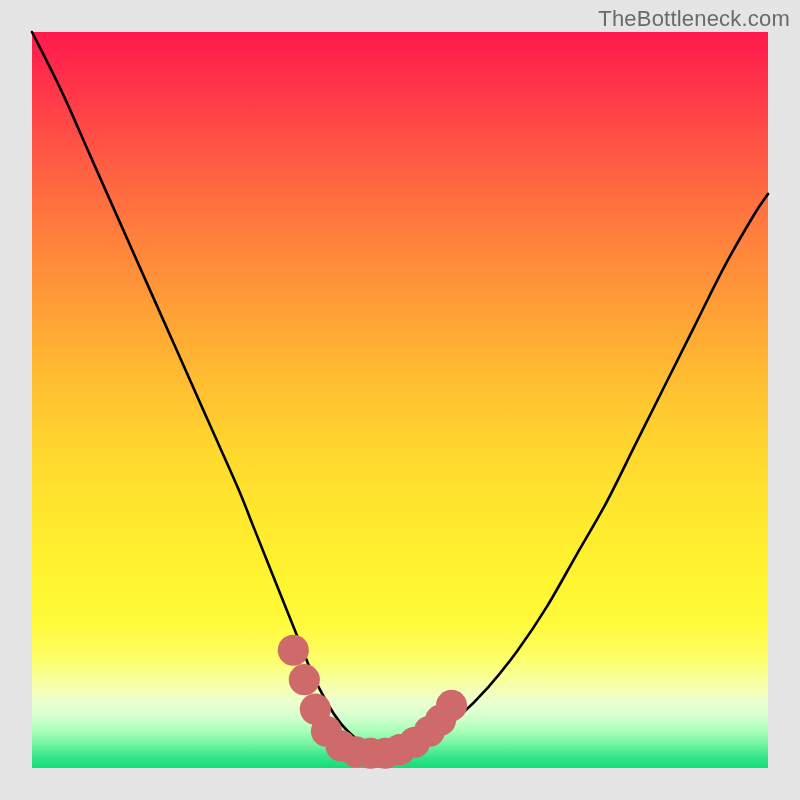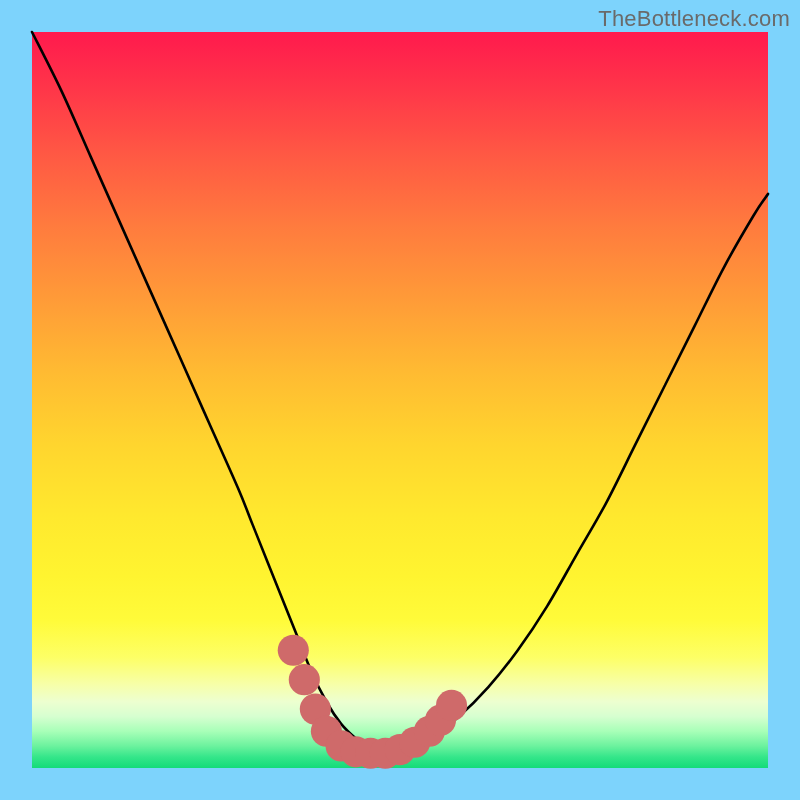--- a/index.html
+++ b/index.html
@@ -10,21 +10,21 @@
     background: #000;
     overflow: hidden;
     font-family: Arial, Helvetica, sans-serif;
   }
   .frame {
     position: absolute;
     left: 0;
     top: 0;
     width: 800px;
     height: 800px;
-    background: #7dd3fc;
+    background: #e5e5e5;
   }
   .plot {
     position: absolute;
     left: 32px;
     top: 32px;
     width: 736px;
     height: 736px;
     
     background: linear-gradient(
       to bottom,

